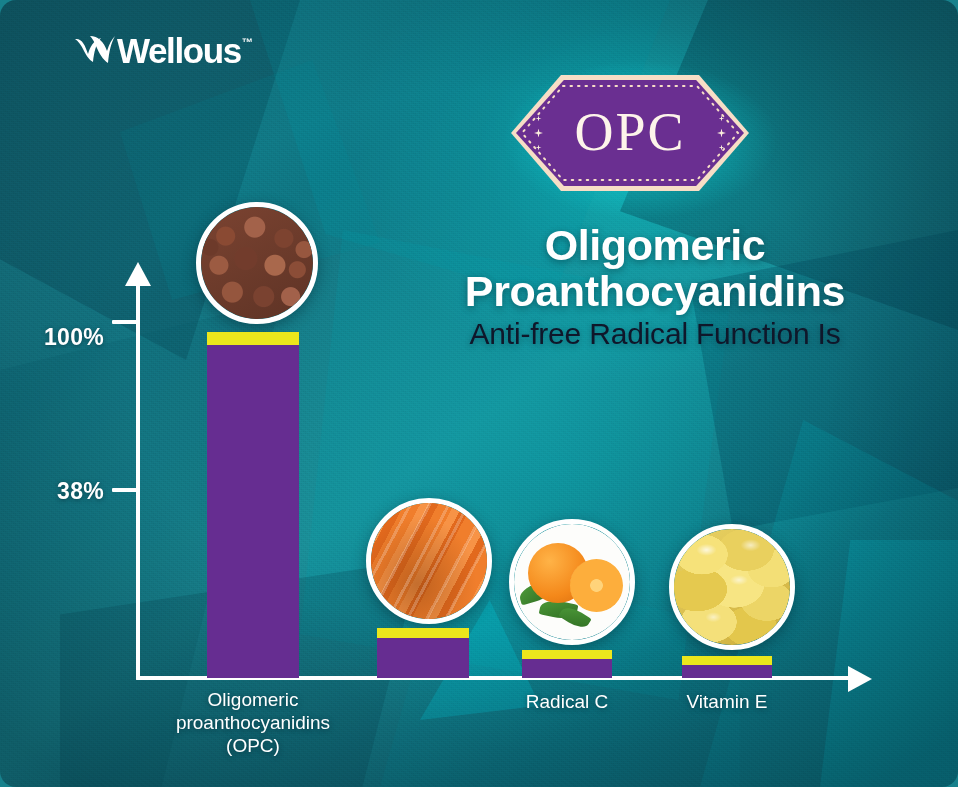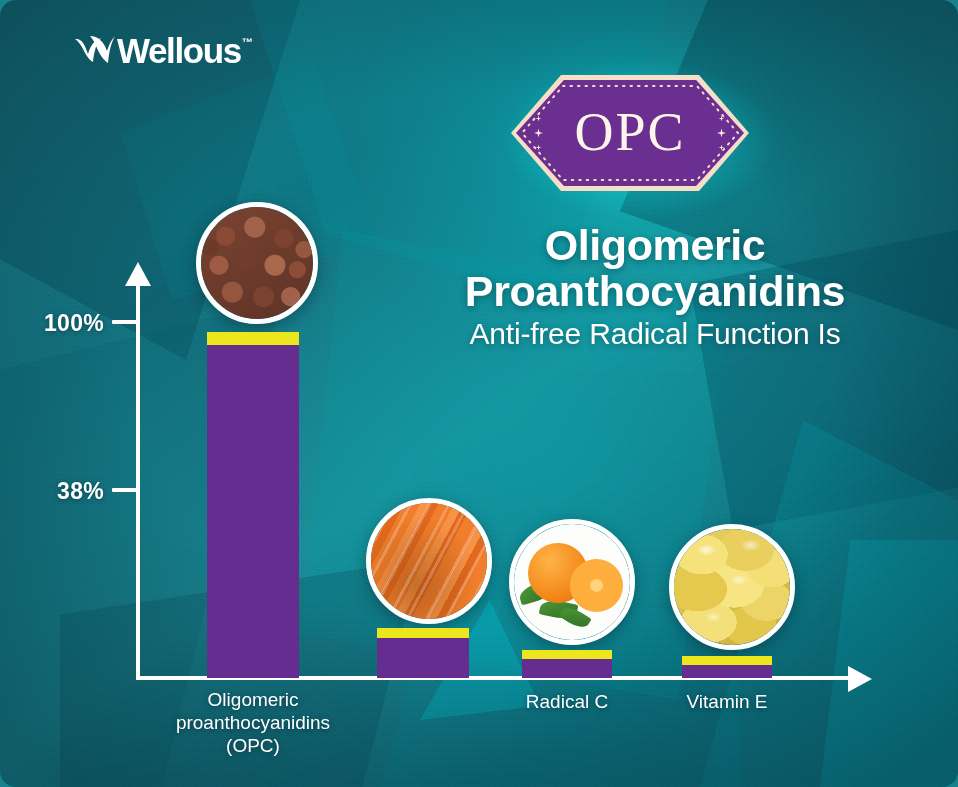--- a/index.html
+++ b/index.html
@@ -79,21 +79,21 @@
     align-items:center;gap:7px;}
   .stars.left{left:23px;} .stars.right{right:23px;}
   .star{width:9px;height:9px;background:#fbeedd;
     clip-path:polygon(50% 0,60% 40%,100% 50%,60% 60%,50% 100%,40% 60%,0 50%,40% 40%);}
   .star.sm{width:6px;height:6px;}
 
   
   .headline{position:absolute;left:390px;top:222px;width:530px;text-align:center;}
   .h-l1,.h-l2{color:#ffffff;font-weight:700;font-size:43px;line-height:46px;letter-spacing:-.4px;
     text-shadow:0 2px 7px rgba(0,35,45,.45);}
-  .h-l3{color:#ffffff;font-weight:400;font-size:30px;line-height:38px;letter-spacing:-.2px;
+  .h-l3{color:#0f172a;font-weight:400;font-size:30px;line-height:38px;letter-spacing:-.2px;
     text-shadow:0 2px 6px rgba(0,35,45,.40);margin-top:1px;}
 
   
   .chart{position:absolute;left:0;top:0;width:958px;height:787px;}
   .axis-y{position:absolute;left:136px;top:280px;width:4px;height:400px;background:#fff;border-radius:1px;}
   .axis-y-arrow{position:absolute;left:125px;top:262px;width:0;height:0;
     border-left:13px solid transparent;border-right:13px solid transparent;border-bottom:24px solid #fff;}
   .axis-x{position:absolute;left:136px;top:676px;width:722px;height:4px;background:#fff;border-radius:1px;}
   .axis-x-arrow{position:absolute;left:848px;top:666px;width:0;height:0;
     border-top:13px solid transparent;border-bottom:13px solid transparent;border-left:24px solid #fff;}
@@ -222,21 +222,21 @@
   </div>
 
   <div class="chart">
 
     <div class="axis-y"></div>
     <div class="axis-y-arrow"></div>
     <div class="axis-x"></div>
     <div class="axis-x-arrow"></div>
 
     <div class="tick" style="left:112px;top:320px;"></div>
-    <div class="tick-label" style="left:20px;top:310px;width:84px;">100%</div>
+    <div class="tick-label" style="left:20px;top:324px;width:84px;">100%</div>
 
     <div class="tick" style="left:112px;top:488px;"></div>
     <div class="tick-label" style="left:20px;top:478px;width:84px;">38%</div>
 
     <div class="photo" style="left:196px;top:202px;width:112px;height:112px;">
       <div class="photo-inner">
           <div class="seeds"></div>
         </div>
     </div>
     <div class="bar" style="left:207px;top:332px;width:92px;height:346px;">

